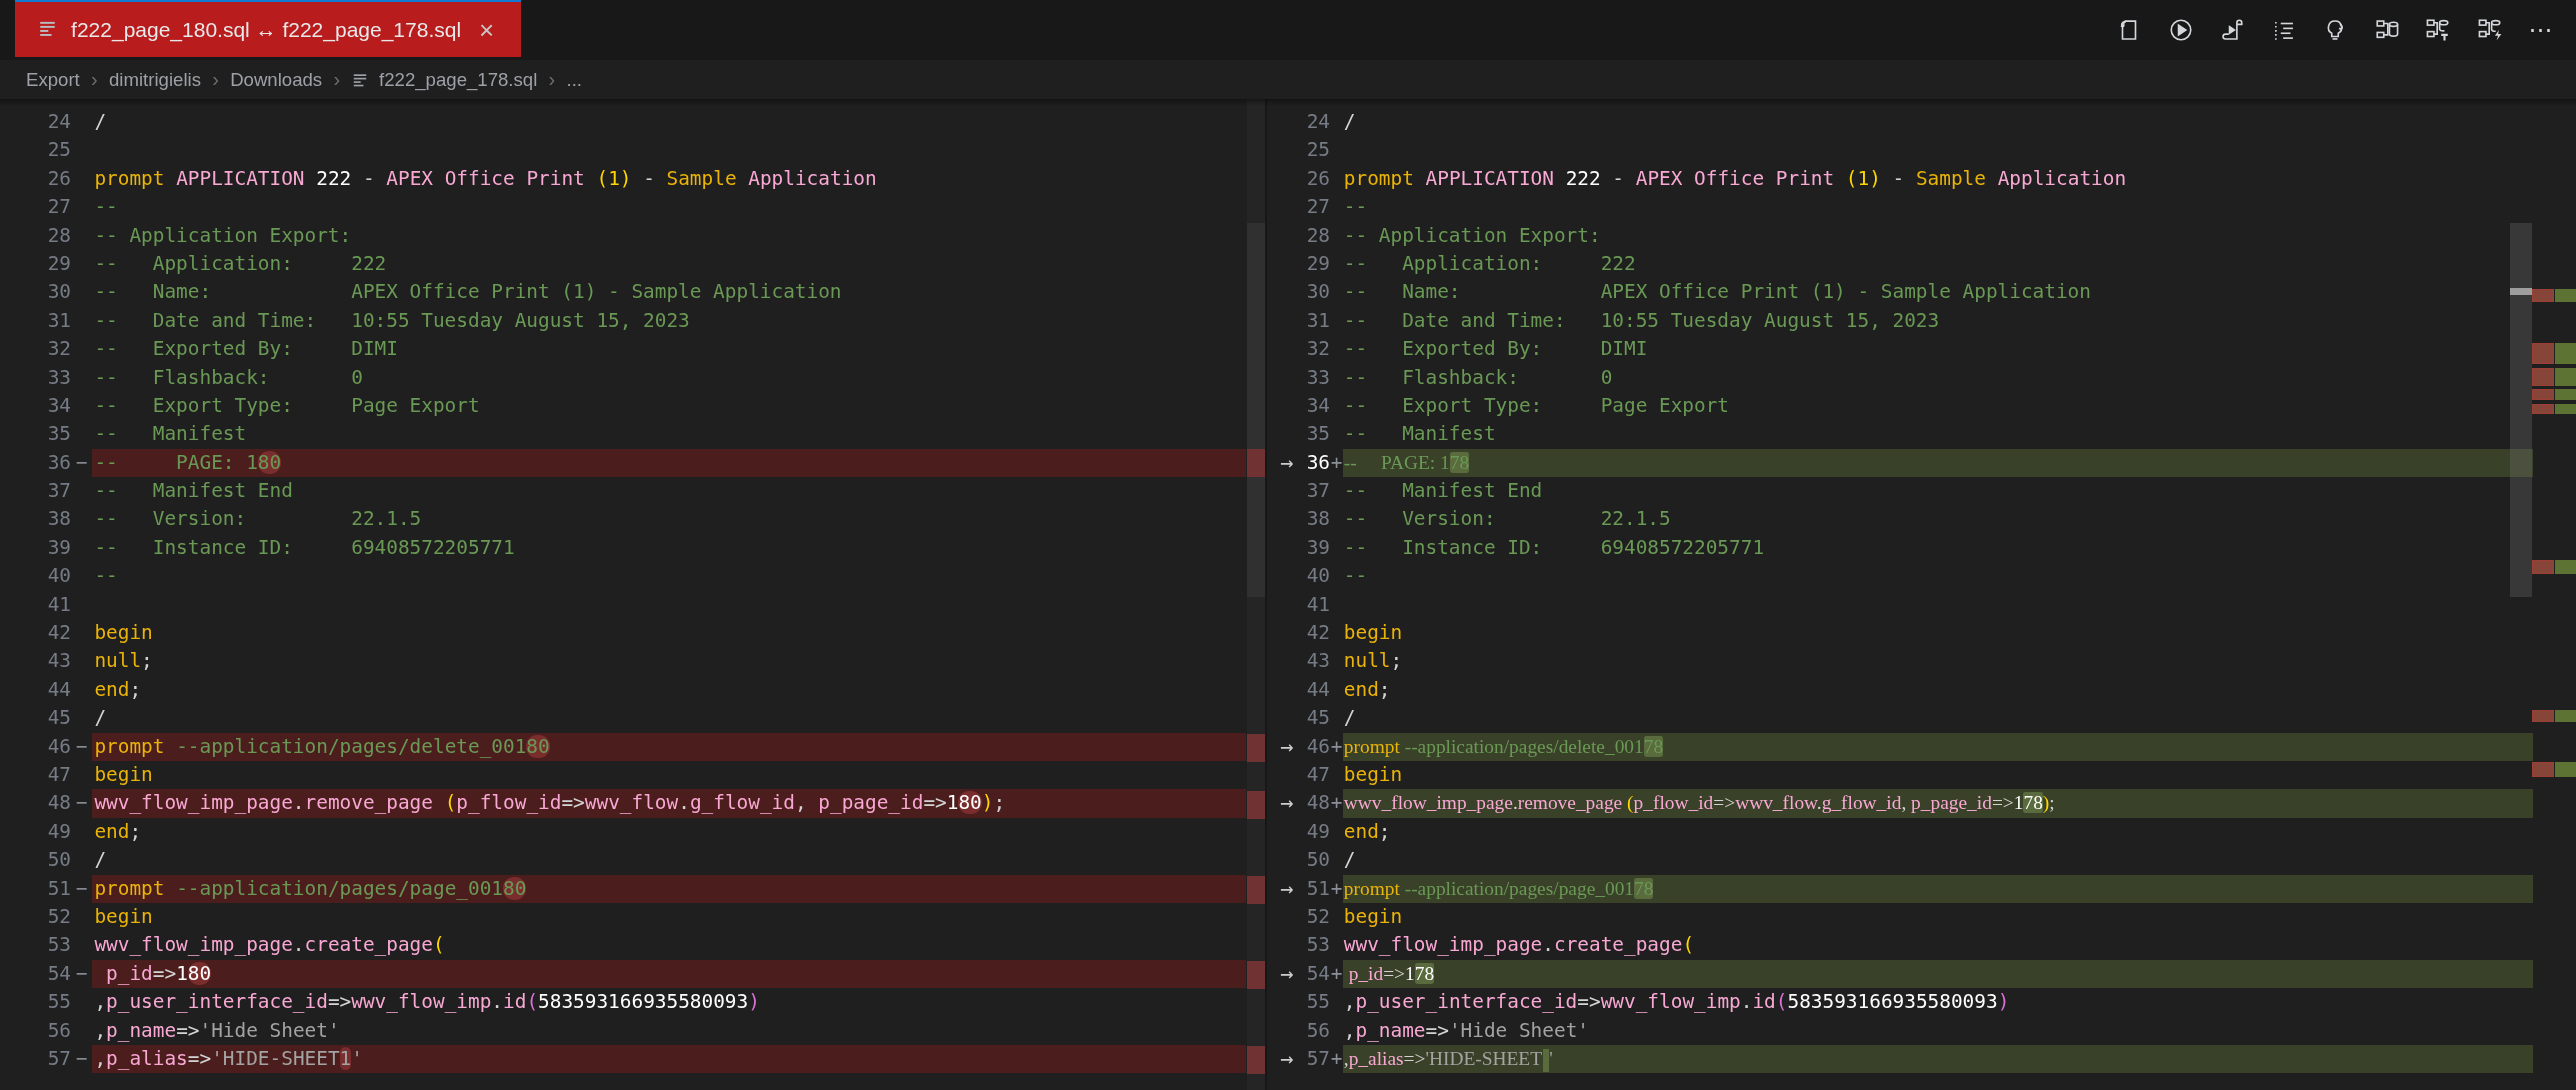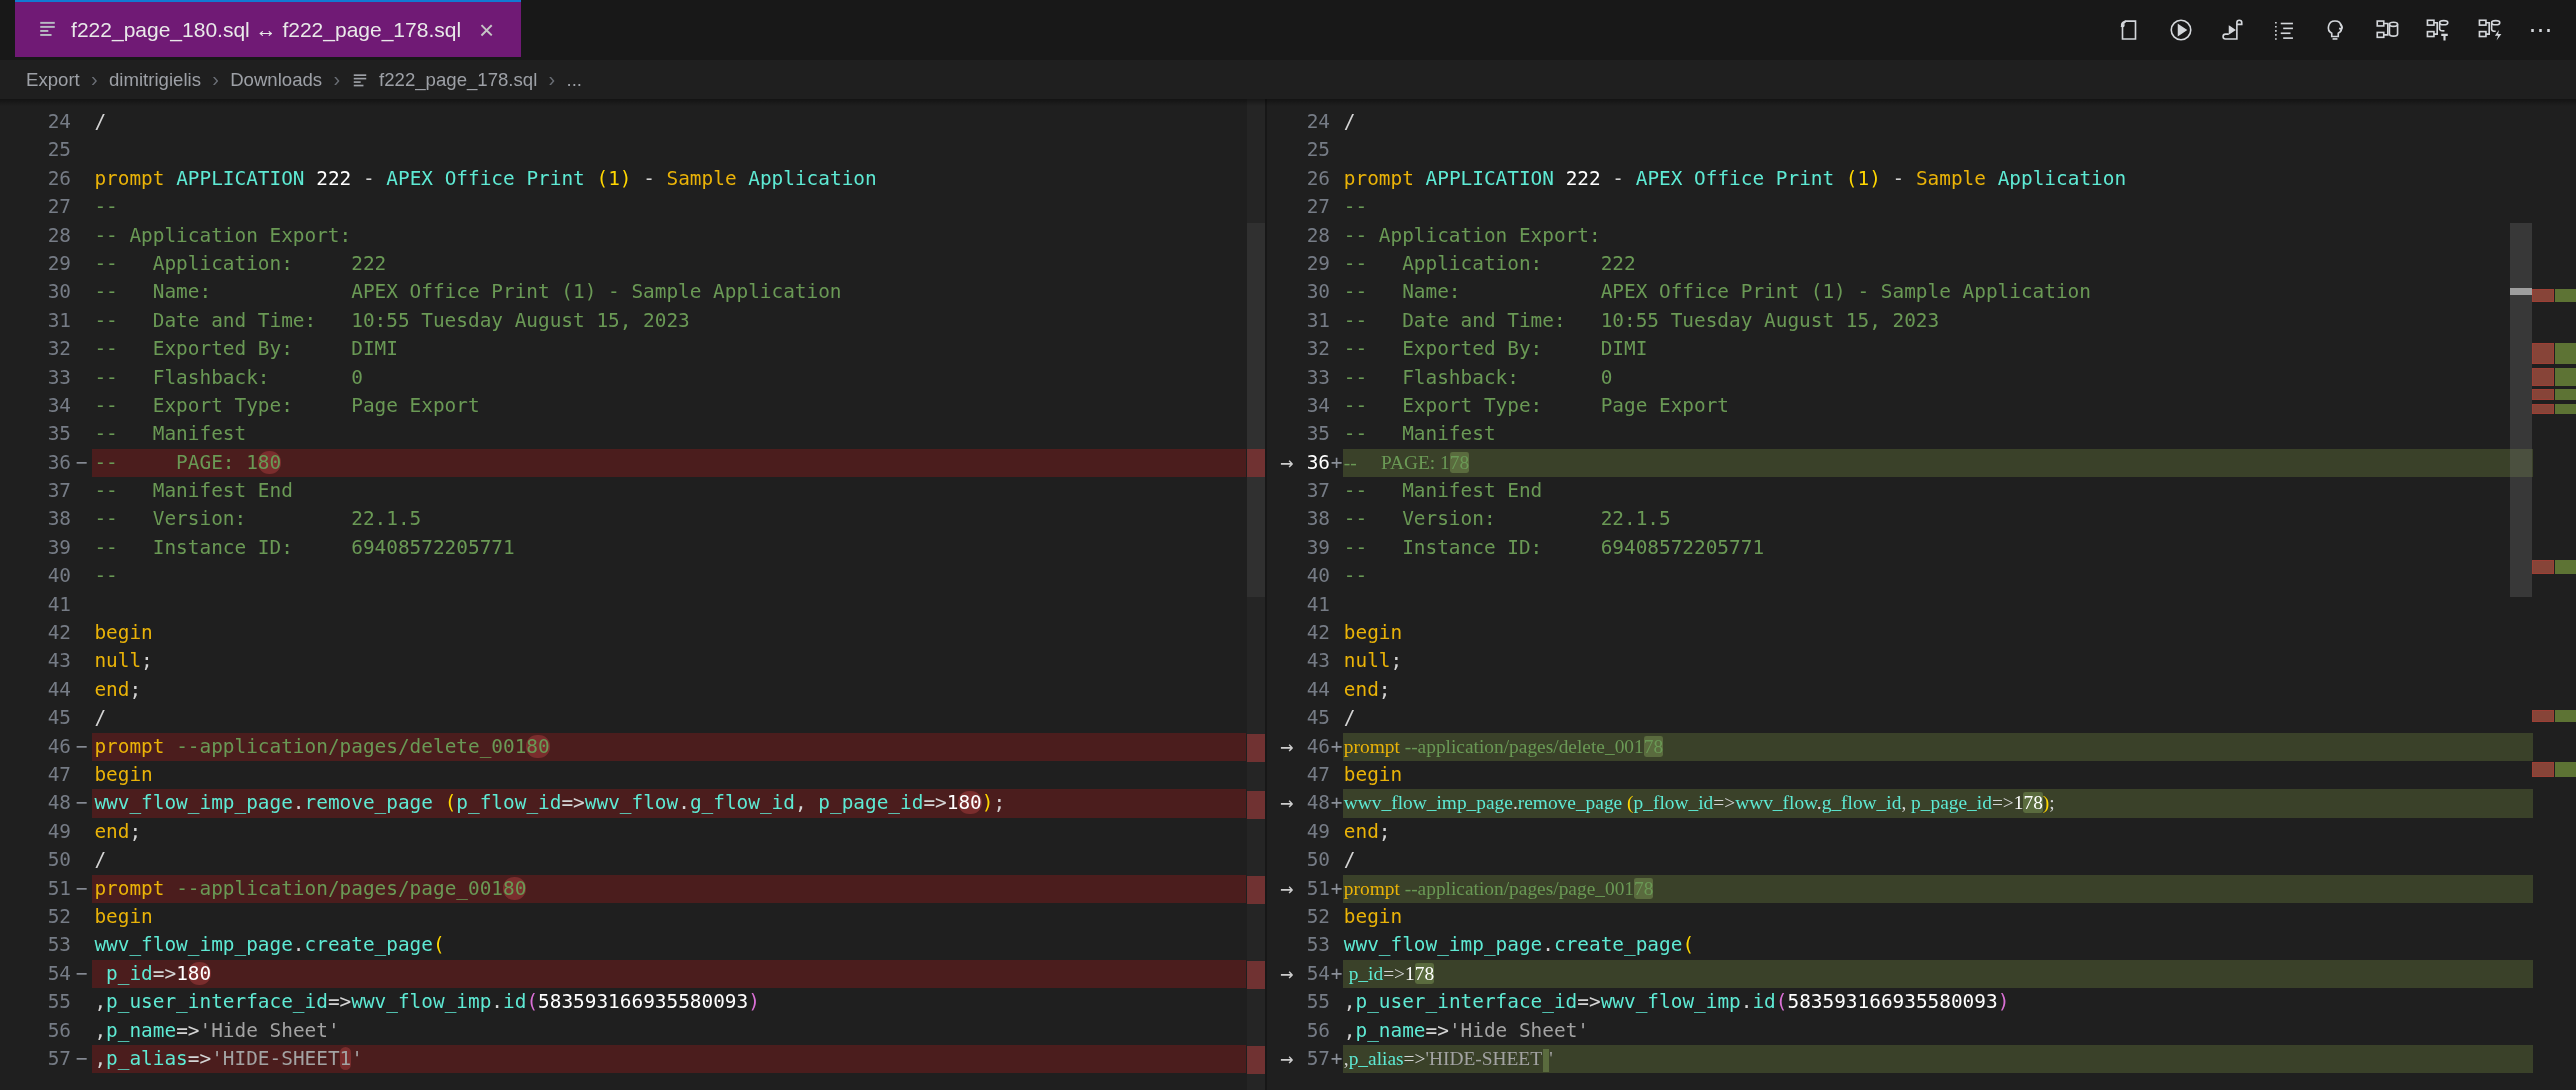--- a/index.html
+++ b/index.html
@@ -5,21 +5,21 @@
   html,body{margin:0;padding:0;}
   body{
     width:2576px;height:1091px;overflow:hidden;position:relative;
     background:#1f1f1f;font-family:"Liberation Sans",sans-serif;
     -webkit-font-smoothing:antialiased;
   }
   
   #tabbar{position:absolute;left:0;top:0;width:2576px;height:60px;background:#181818;}
   .tab{
     position:absolute;left:14.5px;top:0;height:57px;display:flex;align-items:center;
-    gap:13px;padding:0 22.6px;background:#701a75;border-top:2.4px solid #127ad3;
+    gap:13px;padding:0 22.6px;background:#b91c1c;border-top:2.4px solid #127ad3;
     box-sizing:border-box;
   }
   .tab-title{color:#e9e9e9;font-size:21px;white-space:nowrap;}
   .tab-close{color:#c5c5c5;font-size:26px;line-height:1;padding:1.6px 4.8px;border-radius:4.8px;}
   .file-ico{flex:none;}
   
   #toolbar{position:absolute;right:21px;top:0;height:60px;display:flex;align-items:center;gap:24px;}
   #toolbar .tbi{width:27.5px;height:27.5px;display:flex;align-items:center;justify-content:center;color:#d4d7db;}
   #toolbar svg{stroke:#d4d7db;fill:none;stroke-width:2;}
   .dots{color:#d4d7db;font-size:24px;letter-spacing:1.6px;line-height:0.5;}
@@ -45,21 +45,21 @@
   #pane-left .sign{flex:none;width:21px;text-align:center;color:#8a8f98;}
   #pane-left .code{flex:1;padding-left:2.4px;margin-right:18.6px;}
   #pane-right .arrow{flex:none;width:39px;text-align:center;color:#cdcdcd;font-size:22px;}
   #pane-right .ln{width:24px;}
   #pane-right .sign{flex:none;width:13px;text-align:center;color:#8a8f98;}
   #pane-right .code{flex:1;padding-left:0.8px;margin-right:43px;}
   .row.del .code{background:#4b1d1d;}
   .row.add .code{background:#3a4129;font-family:Liberation Serif, serif;}
   .ln.cur{color:#ffffff;}
   
-  .tk-kw{color:#eab308}.tk-id{color:#5eead4}.tk-num{color:#ffffff}.tk-str{color:#a3a3a3}
+  .tk-kw{color:#eab308}.tk-id{color:#f9a8d4}.tk-num{color:#ffffff}.tk-str{color:#a3a3a3}
   .tk-cm{color:#6a9955}.tk-fg{color:#d4d4d4}.tk-p1{color:#ffd700}.tk-p2{color:#da70d6}
   .hl-del{background:#7a2d2d;border-radius:11px;}
   .hl-add{background:#5a6b3e;border-radius:2.4px;}
   .caret{display:inline-block;width:5.7px;height:22.6px;background:#5a6b3e;vertical-align:middle;margin:0 0.8px;}
   
   #midstrip{position:absolute;left:1247px;top:0;width:18.6px;height:992px;background:rgba(121,121,121,0.07);}
   #midstrip .slider{position:absolute;left:0;width:18.6px;background:rgba(255,255,255,0.05);}
   #midstrip .mark{position:absolute;left:0;width:18.6px;background:#703232;}
   
   #scroll-right{position:absolute;left:2510px;top:0;width:22px;height:992px;}

